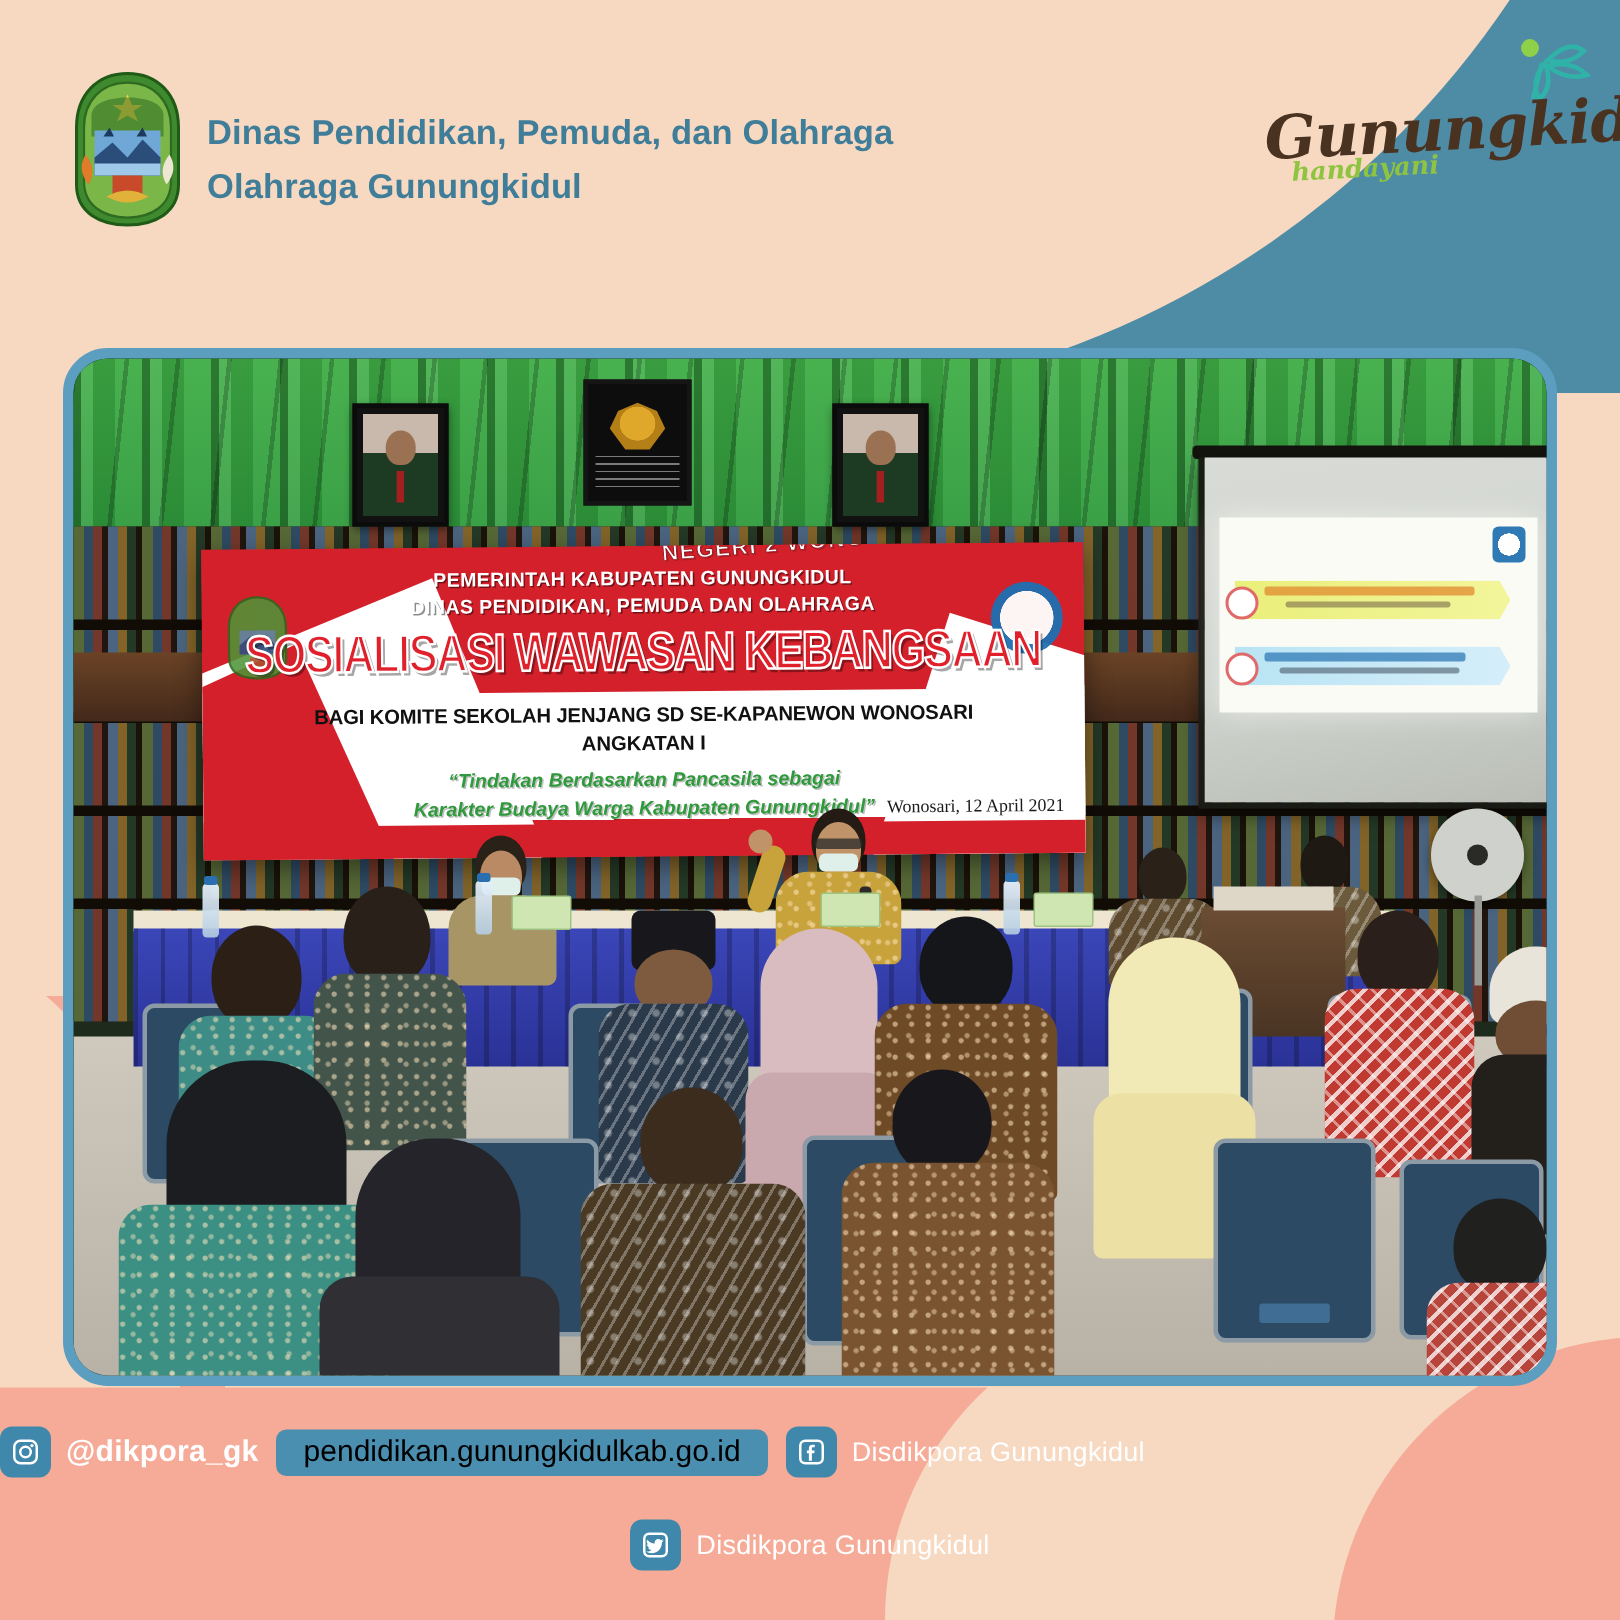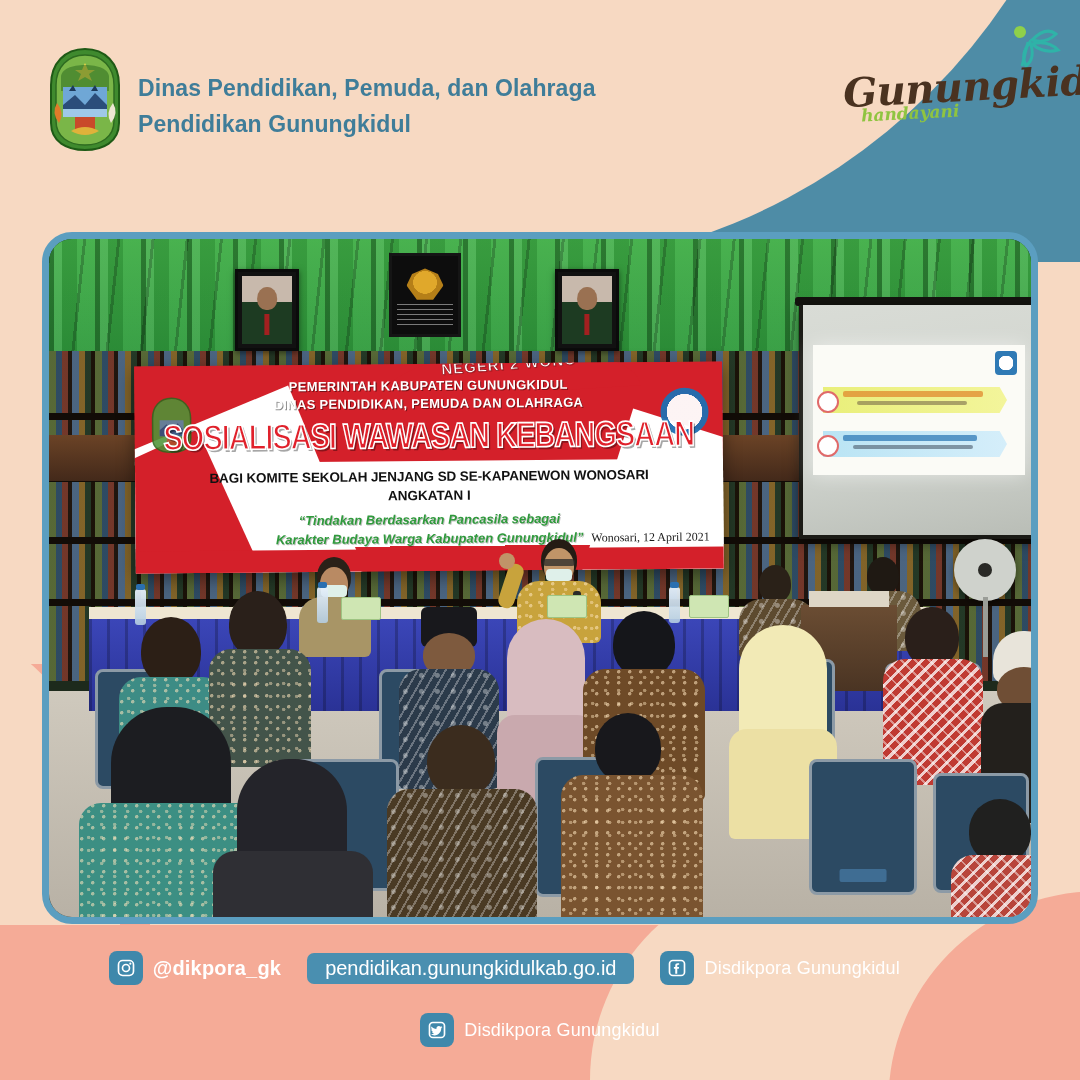--- a/index.html
+++ b/index.html
@@ -228,29 +228,29 @@
       repeating-linear-gradient(135deg,rgba(255,255,255,.75) 0 3px,transparent 3px 9px),
       repeating-linear-gradient(45deg,rgba(255,255,255,.45) 0 2px,transparent 2px 10px);}
   .batik-b{background-image:
       repeating-linear-gradient(120deg,rgba(255,255,255,.30) 0 2px,transparent 2px 8px),
       radial-gradient(circle at 40% 40%,rgba(255,255,255,.35) 2px,transparent 3px);
     background-size:auto,16px 16px;}
 
   
   .footer{position:absolute;left:0;bottom:0;width:1080px;height:155px;}
   .f-row{position:absolute;display:flex;align-items:center;}
-  .f-row1{left:0;width:900px;top:26px;justify-content:flex-end;gap:26px;}
+  .f-row1{left:0;width:900px;top:26px;justify-content:flex-start;gap:12px;}
   .f-row2{left:0;width:1080px;top:88px;justify-content:center;gap:12px;}
   .sicon{width:34px;height:34px;border-radius:8px;background:#3f88ab;
     display:flex;align-items:center;justify-content:center;flex:0 0 auto;}
   .sicon svg{display:block;}
   .f-label{color:#fff;font-size:20px;font-weight:bold;letter-spacing:.2px;
     font-family:"Liberation Sans",sans-serif;}
   .f-label.thin{font-weight:normal;font-size:18px;}
-  .f-pill{background:#4a8fb0;color:#ffffff;font-size:20px;padding:4px 18px;
+  .f-pill{background:#4a8fb0;color:#000000;font-size:20px;padding:4px 18px;
     border-radius:7px;white-space:nowrap;}
   .f-grp{display:flex;align-items:center;gap:10px;}
 </style>
 </head>
 <body>
 
 <div class="stage">
 
   <div class="bg-base"></div>
   <div class="bg-teal"></div>
@@ -273,21 +273,21 @@
       <rect x="18" y="62" width="44" height="8" fill="#9fc9e8"></rect>
       <path d="M24 44 l4 -6 3 6 z M46 44 l4 -6 3 6 z" fill="#1d3a5c"></path>
       <path d="M30 70 h20 v14 h-20 z" fill="#c94a2a"></path>
       <path d="M26 84 q14 -8 28 0 q-14 8 -28 0 z" fill="#e0b23a"></path>
       <path d="M12 56 q-6 10 2 20 q6 -10 -2 -20 z" fill="#e07b2a"></path>
       <path d="M68 56 q6 10 -2 20 q-6 -10 2 -20 z" fill="#ece6d2"></path>
     </svg>
 
     <div class="head-titles">
       <div class="head-line">Dinas Pendidikan, Pemuda, dan Olahraga</div>
-      <div class="head-line">Pendidikan Gunungkidul</div>
+      <div class="head-line">Olahraga Gunungkidul</div>
     </div>
 
     <div class="gk-brand">
       <svg class="gk-orn" viewBox="0 0 62 62">
         <circle cx="18" cy="14" r="6" fill="#8fd04a"></circle>
         <path d="M30 22 q14 -14 24 -6 q-10 10 -24 6 z" fill="none" stroke="#2fb3a8" stroke-width="3"></path>
         <path d="M30 26 q16 -4 26 6 q-14 4 -26 -6 z" fill="none" stroke="#2fb3a8" stroke-width="3"></path>
         <path d="M28 24 q-10 12 -4 24 q10 -8 4 -24 z" fill="none" stroke="#2fb3a8" stroke-width="3"></path>
         <path d="M26 24 L20 48" stroke="#2fb3a8" stroke-width="3" fill="none"></path>
       </svg>

